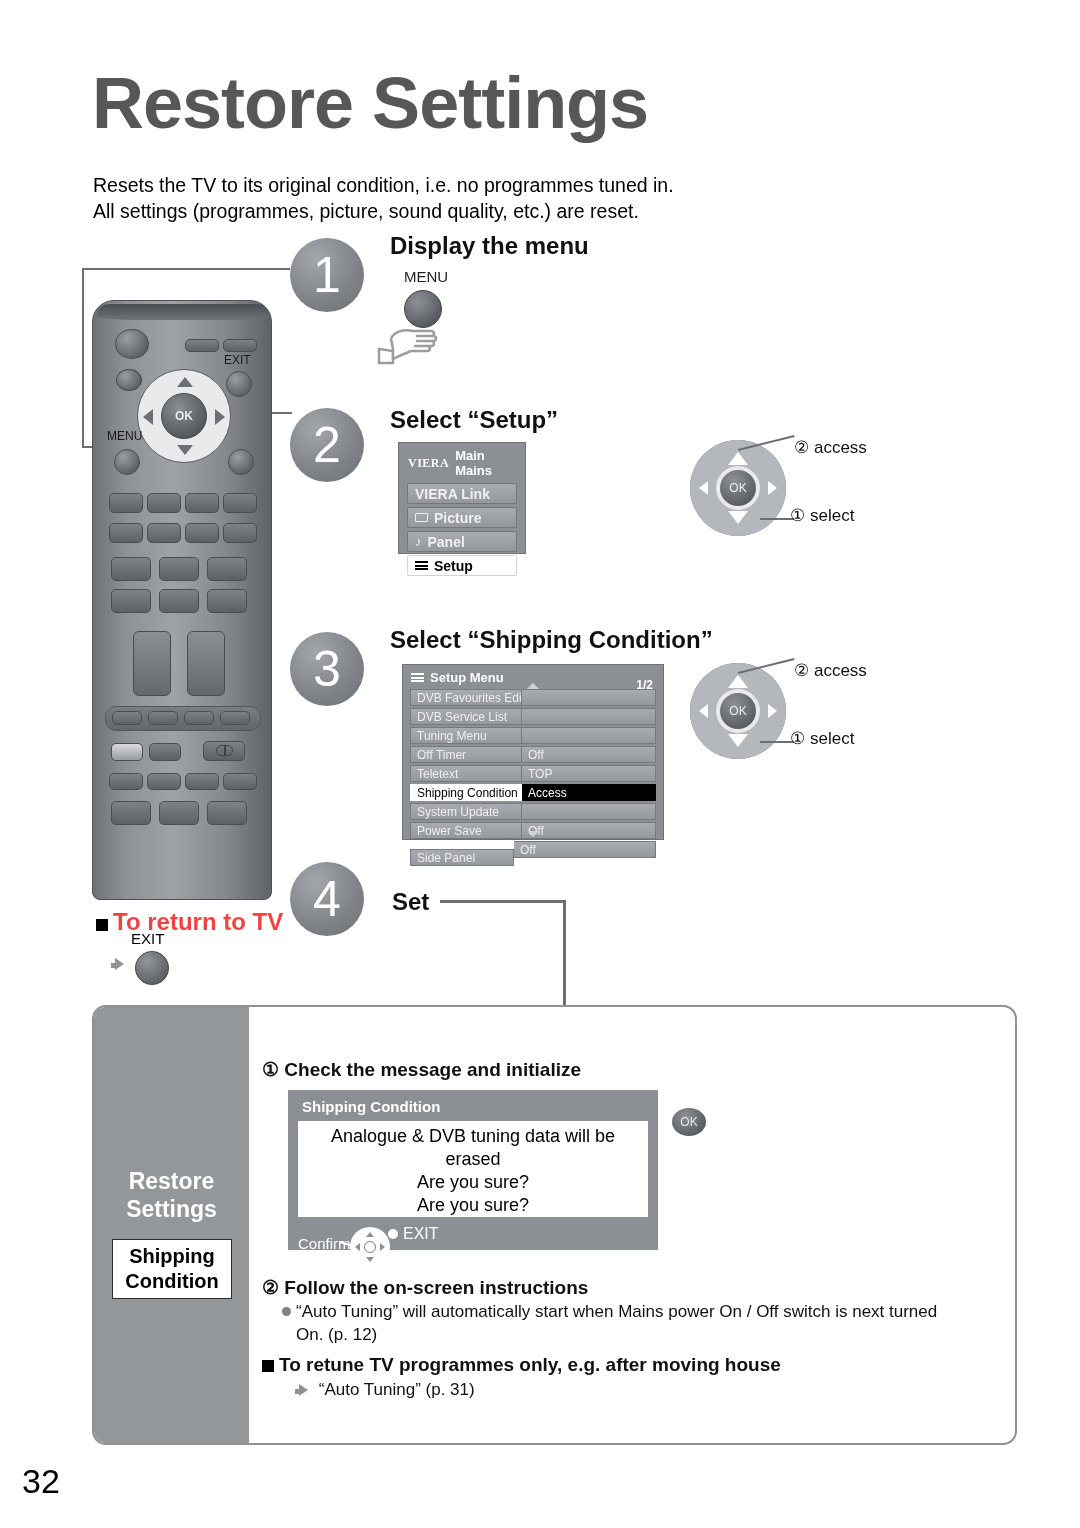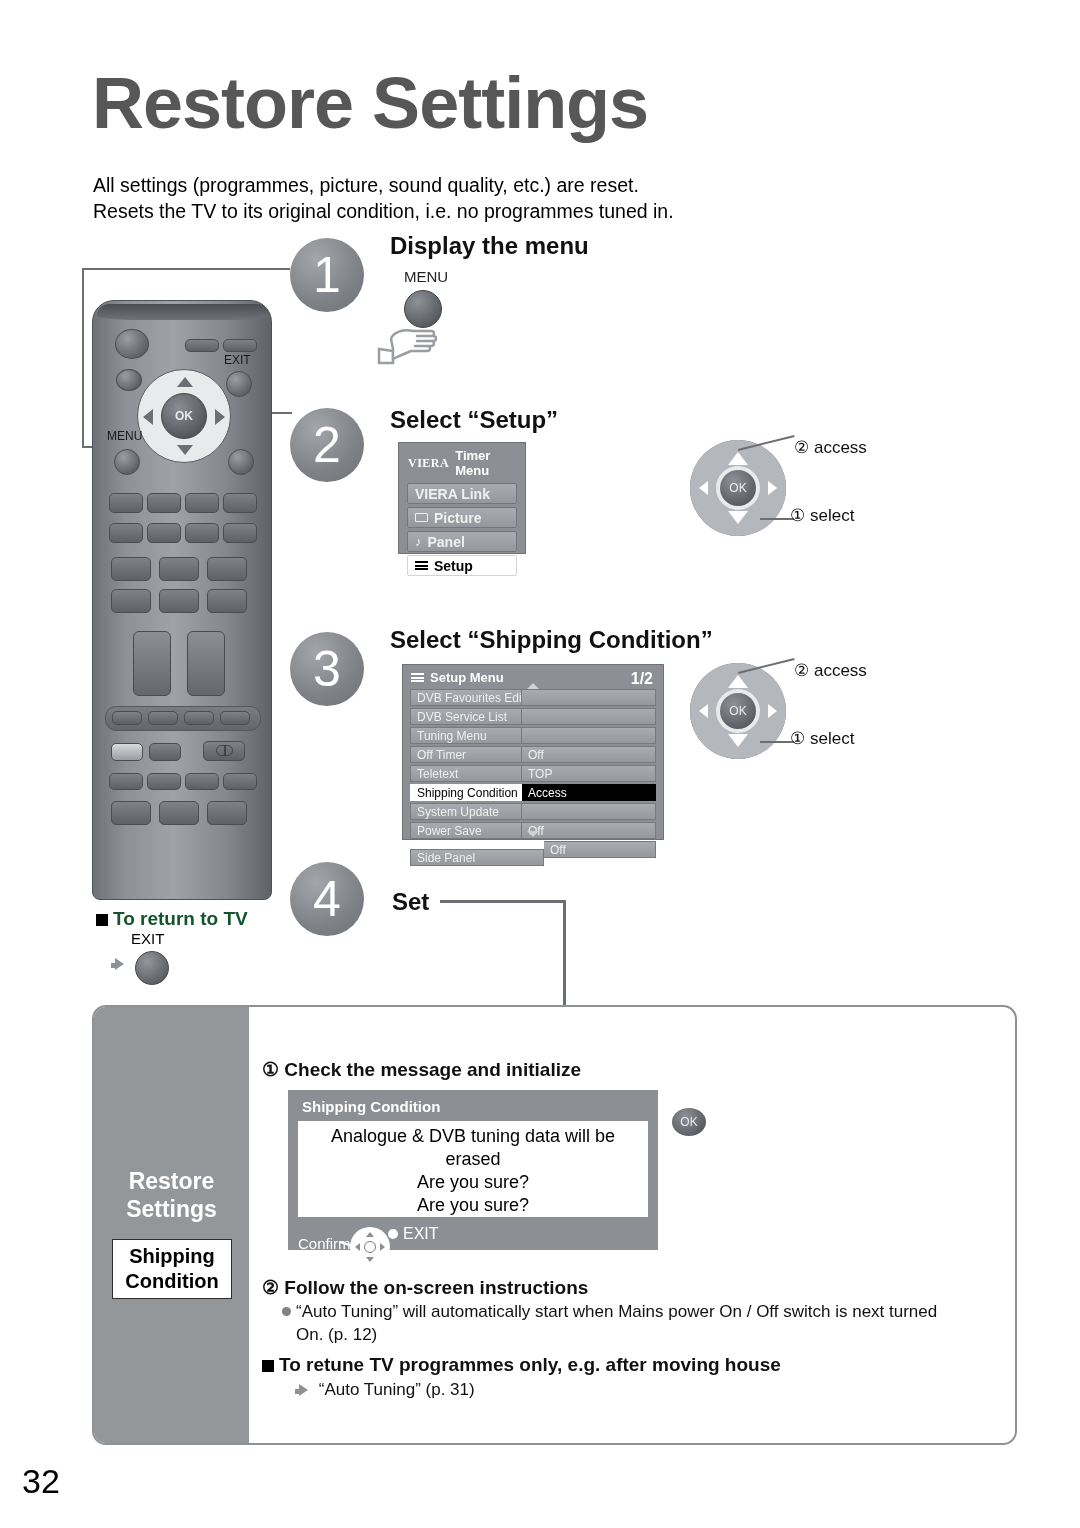--- a/index.html
+++ b/index.html
@@ -282,43 +282,43 @@
     vertical-align: 1px; margin-right: -2px;
   }
 
   .page-no {
     position: absolute; left: 22px; top: 1462px;
     font-size: 34px; color: #000;
   }
 
   .exit-section-title {
     position: absolute; left: 96px; top: 908px;
-    font-size: 19px; font-weight: bold; color: #14532d;
+    font-size: 24px; font-weight: bold; color: #ef4444;
   }
   .exit-btn {
     position: absolute; left: 135px; top: 951px;
     width: 34px; height: 34px; border-radius: 50%;
     background: radial-gradient(circle at 35% 30%, #93969a, #5a5d61 78%);
     border: 1px solid #44474b;
   }
   .exit-lbl { position: absolute; left: 131px; top: 930px; font-size: 15px; }
   .exit-arrow { position: absolute; left: 111px; top: 955px; }
 
   
   .hand { position: absolute; left: 371px; top: 305px; }
 </style>
 </head>
 <body>
 
 <div class="page">
 
   <div class="title">Restore Settings</div>
   <div class="intro">
+    <div>Resets the TV to its original condition, i.e. no programmes tuned in.</div>
     <div>All settings (programmes, picture, sound quality, etc.) are reset.</div>
-    <div>Resets the TV to its original condition, i.e. no programmes tuned in.</div>
   </div>
 
   <div class="cline" style="left:82px;top:268px;width:208px;height:2px;"></div>
   <div class="cline" style="left:82px;top:268px;width:2px;height:180px;"></div>
   <div class="cline" style="left:82px;top:446px;width:32px;height:2px;"></div>
   <div class="cline" style="left:208px;top:412px;width:84px;height:2px;"></div>
 
   <div class="remote">
     <div class="remote-top-band"></div>
 
@@ -395,21 +395,21 @@
              L62 31 C66 31, 66 36, 62 36 L46 36 L60 36 C64 36, 64 41, 60 41 L44 41
              L56 41 C60 41, 60 46, 56 46 L40 46 C30 50, 22 54, 22 54 L22 44 Z" fill="#fff" stroke="#9a9da1" stroke-width="2.5" stroke-linejoin="round"></path>
   </svg>
 
   <div class="step-circle" style="left:290px;top:408px;">2</div>
   <div class="step-title" style="left:390px;top:406px;">Select “Setup”</div>
 
   <div class="osd" style="left:398px;top:442px;width:128px;height:112px;">
     <div class="osd-head" style="padding:5px 8px 5px 9px;">
       <span class="viera-logo">VIERA</span>
-      <span>Timer Menu</span>
+      <span>Main Mains</span>
     </div>
     <div class="mainmenu-row">
       <span>VIERA Link</span>
     </div>
     <div class="mainmenu-row">
       <span class="ico-rect"></span>
       <span>Picture</span>
     </div>
     <div class="mainmenu-row">
       <span style="font-size:13px;line-height:1;">♪</span>
@@ -448,21 +448,21 @@
 
   <div class="osd" style="left:402px;top:664px;width:262px;height:176px;">
     <div style="position:relative;text-align:right;">
       <div class="osd-head">
         <span class="ico-list">
             <i></i>
             <i></i>
             <i></i>
           </span>
         <span>Setup Menu</span>
-        <span style="position:absolute;right:10px;top:5px;font-size:16px;">1/2</span>
+        <span style="position:absolute;right:10px;top:13px;font-size:12px;">1/2</span>
       </div>
       <div class="tri" style="left:124px;top:18px;border-left:6px solid transparent;border-right:6px solid transparent;border-bottom:6px solid #cfd1d3;"></div>
     </div>
 
     <div class="osd-row">
       <span class="lbl" style="width:112px;">DVB Favourites Edit</span>
       <span class="val"></span>
     </div>
     <div class="osd-row">
       <span class="lbl" style="width:112px;">DVB Service List</span>
@@ -486,21 +486,21 @@
     </div>
     <div class="osd-row">
       <span class="lbl" style="width:112px;">System Update</span>
       <span class="val"></span>
     </div>
     <div class="osd-row">
       <span class="lbl" style="width:112px;">Power Save</span>
       <span class="val">Off</span>
     </div>
     <div class="osd-row">
-      <span class="lbl" style="width:134px;margin-top:16px;">Side Panel</span>
+      <span class="lbl" style="width:104px;margin-top:16px;">Side Panel</span>
       <span class="val">Off</span>
     </div>
     <div class="tri" style="left:124px;top:166px;border-left:6px solid transparent;border-right:6px solid transparent;border-top:6px solid #cfd1d3;"></div>
   </div>
 
   <div class="cursor-dia" style="left:690px;top:663px;">
     <div class="cursor-ring"></div>
     <div class="cd-seg cd-up"></div>
     <div class="cd-seg cd-down"></div>
     <div class="cd-seg cd-left"></div>

